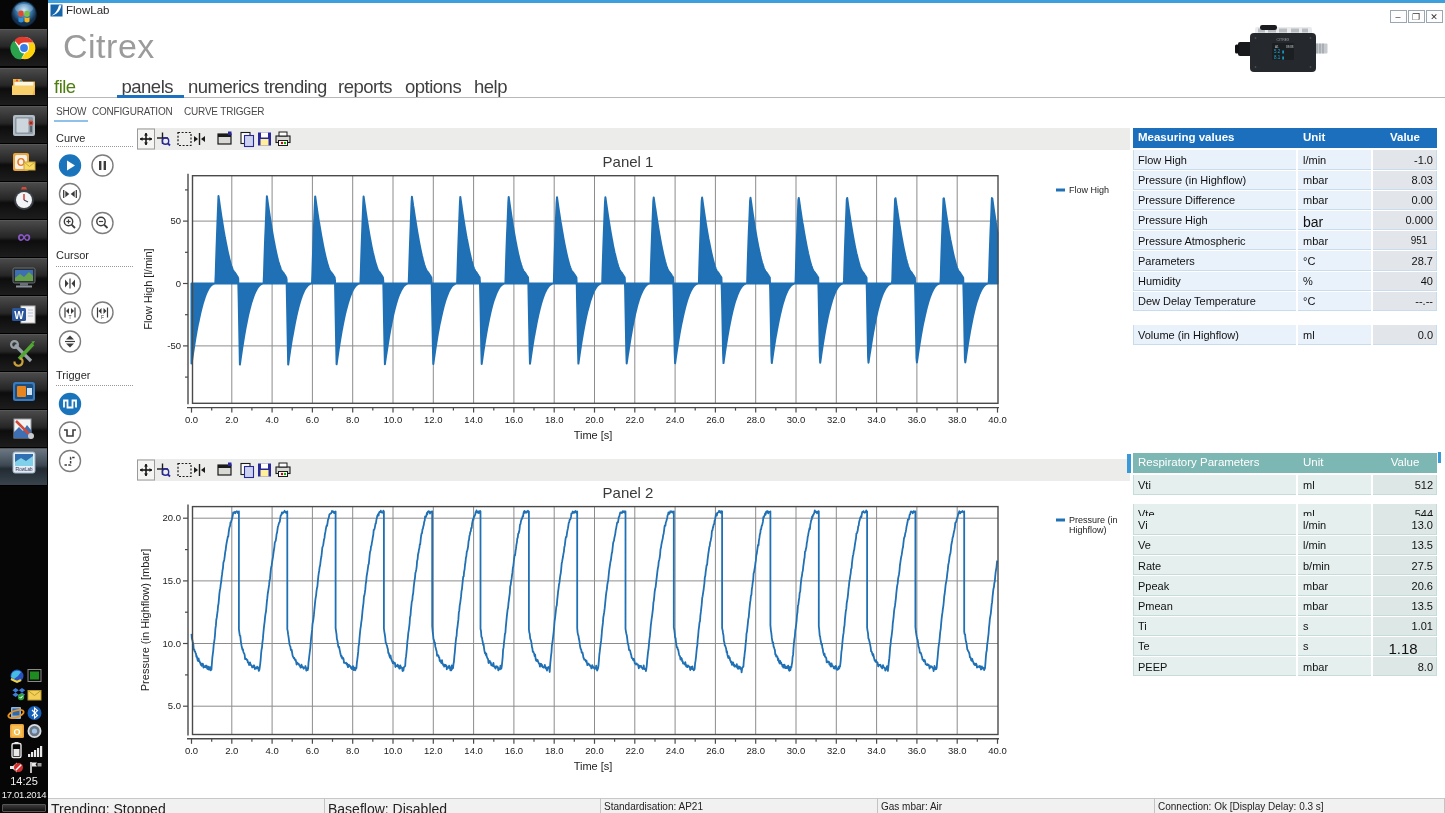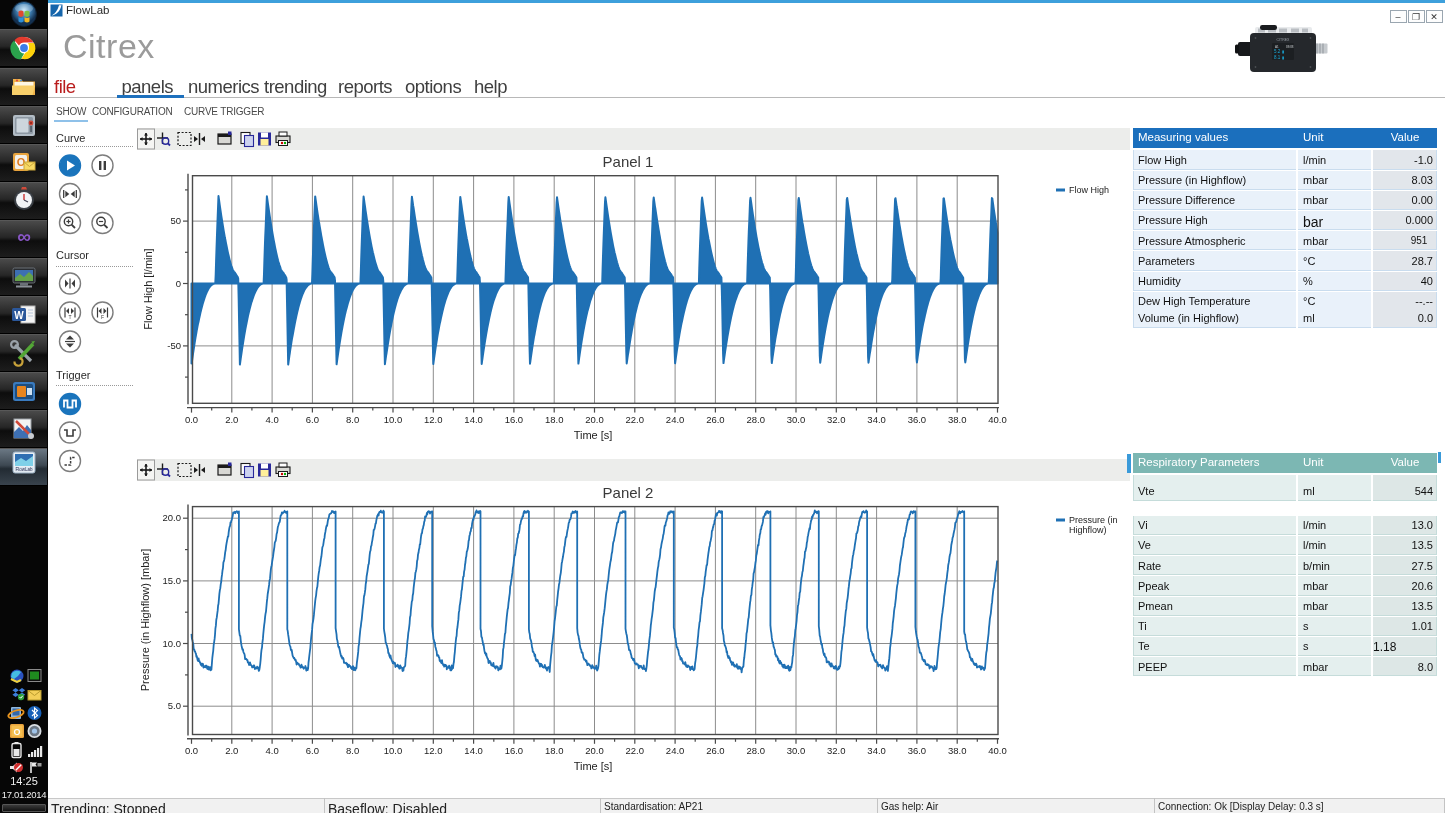--- a/index.html
+++ b/index.html
@@ -36,21 +36,21 @@
     <text x="56" y="27.5" font-size="3" fill="#c8ccd0">88:88</text>
 <text x="44" y="33" font-size="4.5" fill="#18a8d8">5.2</text>
     <text x="52" y="33" font-size="4" fill="#18a8d8">▮</text>
 <text x="44" y="39" font-size="4.5" fill="#18a8d8">8.1</text>
     <text x="52" y="39" font-size="4" fill="#18a8d8">▮</text>
 <circle cx="25.5" cy="18" r="0.9" fill="#4a4e53"></circle>
     <circle cx="80.5" cy="18" r="0.9" fill="#4a4e53"></circle>
     <circle cx="25.5" cy="47" r="0.9" fill="#4a4e53"></circle>
     <circle cx="80.5" cy="47" r="0.9" fill="#4a4e53"></circle>
 </svg>
-<div class="abs" style="left:54px;top:75.5px;font-size:18.5px;color:#b91c1c;letter-spacing:-0.5px">file</div>
+<div class="abs" style="left:54px;top:75.5px;font-size:18.5px;color:#4d7c0f;letter-spacing:-0.5px">file</div>
 <div class="abs" style="left:121.5px;top:75.5px;font-size:18.5px;color:#3f3f3f;letter-spacing:-0.5px">panels</div>
 <div class="abs" style="left:188px;top:75.5px;font-size:18.5px;color:#3f3f3f;letter-spacing:-0.5px">numerics</div>
 <div class="abs" style="left:264px;top:75.5px;font-size:18.5px;color:#3f3f3f;letter-spacing:-0.5px">trending</div>
 <div class="abs" style="left:338px;top:75.5px;font-size:18.5px;color:#3f3f3f;letter-spacing:-0.5px">reports</div>
 <div class="abs" style="left:405px;top:75.5px;font-size:18.5px;color:#3f3f3f;letter-spacing:-0.5px">options</div>
 <div class="abs" style="left:474px;top:75.5px;font-size:18.5px;color:#3f3f3f;letter-spacing:-0.5px">help</div>
 <div class="abs" style="left:48px;top:97px;width:1397px;height:1px;background:#b8b8b8"></div>
 <div class="abs" style="left:117px;top:94.5px;width:67px;height:3.5px;background:#1d70bd"></div>
 <div class="abs" style="left:56px;top:106px;font-size:10px;color:#4a4a4a;letter-spacing:-0.2px">SHOW</div>
 <div class="abs" style="left:92px;top:106px;font-size:10px;color:#4a4a4a;letter-spacing:-0.2px">CONFIGURATION</div>
@@ -404,21 +404,21 @@
 <text x="781.9" y="270.8" font-size="9.5" fill="#222" text-anchor="middle">36.0</text>
 <text x="822.2" y="270.8" font-size="9.5" fill="#222" text-anchor="middle">38.0</text>
 <text x="862.5" y="270.8" font-size="9.5" fill="#222" text-anchor="middle">40.0</text>
 <text x="458" y="286.8" font-size="11" fill="#222" text-anchor="middle">Time [s]</text>
 <text x="14" y="137" font-size="11" fill="#222" text-anchor="middle" transform="rotate(-90 14 137)">Pressure (in Highflow) [mbar]</text>
 <line x1="921" y1="37" x2="930" y2="37" stroke="#1f70b4" stroke-width="3"></line>
 <text x="934" y="40" font-size="9" fill="#222">Pressure (in</text>
 <text x="934" y="50" font-size="9" fill="#222">Highflow)</text>
 </svg>
 <div style="position:absolute;left:1133px;top:128.4px;width:304px">
-<div style="position:relative;background:#1b6fbd;height:20px;color:#fff;font-weight:normal;font-size:11.5px">
+<div style="position:relative;background:#1b6fbd;height:20px;color:#fff;font-weight:bold;font-size:11.5px">
       <span style="position:absolute;left:5px;top:3px">Measuring values</span>
       <span style="position:absolute;left:170px;top:3px">Unit</span>
       <span style="position:absolute;left:240px;top:3px;width:64px;text-align:center">Value</span>
     </div>
 <div style="position:absolute;left:0;top:22px;height:19.2px;width:100%">
       <span style="position:absolute;left:0;top:0;width:163px;height:19.2px;background:#e9f1fa;border-bottom:1px solid #c9dcee;border-left:1px solid #c9dcee"></span>
       <span style="position:absolute;left:165px;top:0;width:73px;height:19.2px;background:#e9f1fa;border-bottom:1px solid #c9dcee"></span>
       <span style="position:absolute;left:240px;top:0;width:64px;height:19.2px;background:#e2e6eb;border-bottom:1px solid #c9dcee;border-right:1px solid #c9dcee"></span>
       <span style="position:absolute;left:5px;top:3.5px;font-size:11px;color:#111">Flow High</span>
       <span style="position:absolute;left:170px;top:3.5px;font-size:11px;color:#111">l/min</span>
@@ -469,25 +469,25 @@
       <span style="position:absolute;left:165px;top:0;width:73px;height:19.2px;background:#e9f1fa;border-bottom:1px solid #c9dcee"></span>
       <span style="position:absolute;left:240px;top:0;width:64px;height:19.2px;background:#e2e6eb;border-bottom:1px solid #c9dcee;border-right:1px solid #c9dcee"></span>
       <span style="position:absolute;left:5px;top:3.5px;font-size:11px;color:#111">Humidity</span>
       <span style="position:absolute;left:170px;top:3.5px;font-size:11px;color:#111">%</span>
       <span style="position:absolute;left:240px;top:3.5px;width:60px;text-align:right;font-size:11px;color:#111">40</span>
     </div>
 <div style="position:absolute;left:0;top:163.4px;height:19.2px;width:100%">
       <span style="position:absolute;left:0;top:0;width:163px;height:19.2px;background:#e9f1fa;border-bottom:1px solid #c9dcee;border-left:1px solid #c9dcee"></span>
       <span style="position:absolute;left:165px;top:0;width:73px;height:19.2px;background:#e9f1fa;border-bottom:1px solid #c9dcee"></span>
       <span style="position:absolute;left:240px;top:0;width:64px;height:19.2px;background:#e2e6eb;border-bottom:1px solid #c9dcee;border-right:1px solid #c9dcee"></span>
-      <span style="position:absolute;left:5px;top:3.5px;font-size:11px;color:#111">Dew High Temperature</span>
+      <span style="position:absolute;left:5px;top:3.5px;font-size:11px;color:#111">Dew Delay Temperature</span>
       <span style="position:absolute;left:170px;top:3.5px;font-size:11px;color:#111">°C</span>
       <span style="position:absolute;left:240px;top:3.5px;width:60px;text-align:right;font-size:11px;color:#111">--.--</span>
     </div>
-<div style="position:absolute;left:0;top:180px;height:34px;width:100%">
+<div style="position:absolute;left:0;top:197px;height:34px;width:100%">
       <span style="position:absolute;left:0;top:0;width:163px;height:19.2px;background:#e9f1fa;border-bottom:1px solid #c9dcee;border-left:1px solid #c9dcee"></span>
       <span style="position:absolute;left:165px;top:0;width:73px;height:19.2px;background:#e9f1fa;border-bottom:1px solid #c9dcee"></span>
       <span style="position:absolute;left:240px;top:0;width:64px;height:19.2px;background:#e2e6eb;border-bottom:1px solid #c9dcee;border-right:1px solid #c9dcee"></span>
       <span style="position:absolute;left:5px;top:3.5px;font-size:11px;color:#111">Volume (in Highflow)</span>
       <span style="position:absolute;left:170px;top:3.5px;font-size:11px;color:#111">ml</span>
       <span style="position:absolute;left:240px;top:3.5px;width:60px;text-align:right;font-size:11px;color:#111">0.0</span>
     </div>
 </div>
 <div style="position:absolute;left:1133px;top:453.4px;width:304px">
 <div style="position:relative;background:#7cb7b3;height:20px;color:#fff;font-weight:normal;font-size:11.5px">
@@ -496,21 +496,21 @@
       <span style="position:absolute;left:240px;top:3px;width:64px;text-align:center">Value</span>
     </div>
 <div style="position:absolute;left:0;top:22px;height:28px;width:100%">
       <span style="position:absolute;left:0;top:0;width:163px;height:19.2px;background:#e4efee;border-bottom:1px solid #c5dcda;border-left:1px solid #c5dcda"></span>
       <span style="position:absolute;left:165px;top:0;width:73px;height:19.2px;background:#e4efee;border-bottom:1px solid #c5dcda"></span>
       <span style="position:absolute;left:240px;top:0;width:64px;height:19.2px;background:#dde7e6;border-bottom:1px solid #c5dcda;border-right:1px solid #c5dcda"></span>
       <span style="position:absolute;left:5px;top:3.5px;font-size:11px;color:#111">Vti</span>
       <span style="position:absolute;left:170px;top:3.5px;font-size:11px;color:#111">ml</span>
       <span style="position:absolute;left:240px;top:3.5px;width:60px;text-align:right;font-size:11px;color:#111">512</span>
     </div>
-<div style="position:absolute;left:0;top:28px;height:19.2px;width:100%">
+<div style="position:absolute;left:0;top:51px;height:19.2px;width:100%">
       <span style="position:absolute;left:0;top:0;width:163px;height:19.2px;background:#e4efee;border-bottom:1px solid #c5dcda;border-left:1px solid #c5dcda"></span>
       <span style="position:absolute;left:165px;top:0;width:73px;height:19.2px;background:#e4efee;border-bottom:1px solid #c5dcda"></span>
       <span style="position:absolute;left:240px;top:0;width:64px;height:19.2px;background:#dde7e6;border-bottom:1px solid #c5dcda;border-right:1px solid #c5dcda"></span>
       <span style="position:absolute;left:5px;top:3.5px;font-size:11px;color:#111">Vte</span>
       <span style="position:absolute;left:170px;top:3.5px;font-size:11px;color:#111">ml</span>
       <span style="position:absolute;left:240px;top:3.5px;width:60px;text-align:right;font-size:11px;color:#111">544</span>
     </div>
 <div style="position:absolute;left:0;top:62.400000000000006px;height:19.2px;width:100%">
       <span style="position:absolute;left:0;top:0;width:163px;height:19.2px;background:#e4efee;border-bottom:1px solid #c5dcda;border-left:1px solid #c5dcda"></span>
       <span style="position:absolute;left:165px;top:0;width:73px;height:19.2px;background:#e4efee;border-bottom:1px solid #c5dcda"></span>
@@ -558,42 +558,42 @@
       <span style="position:absolute;left:5px;top:3.5px;font-size:11px;color:#111">Ti</span>
       <span style="position:absolute;left:170px;top:3.5px;font-size:11px;color:#111">s</span>
       <span style="position:absolute;left:240px;top:3.5px;width:60px;text-align:right;font-size:11px;color:#111">1.01</span>
     </div>
 <div style="position:absolute;left:0;top:183.6px;height:19.2px;width:100%">
       <span style="position:absolute;left:0;top:0;width:163px;height:19.2px;background:#e4efee;border-bottom:1px solid #c5dcda;border-left:1px solid #c5dcda"></span>
       <span style="position:absolute;left:165px;top:0;width:73px;height:19.2px;background:#e4efee;border-bottom:1px solid #c5dcda"></span>
       <span style="position:absolute;left:240px;top:0;width:64px;height:19.2px;background:#dde7e6;border-bottom:1px solid #c5dcda;border-right:1px solid #c5dcda"></span>
       <span style="position:absolute;left:5px;top:3.5px;font-size:11px;color:#111">Te</span>
       <span style="position:absolute;left:170px;top:3.5px;font-size:11px;color:#111">s</span>
-      <span style="position:absolute;left:240px;top:3.5px;width:60px;text-align:left;font-size:12px;color:#111">1.18</span>
+      <span style="position:absolute;left:240px;top:3.5px;width:60px;text-align:center;font-size:15px;color:#111">1.18</span>
     </div>
 <div style="position:absolute;left:0;top:203.79999999999998px;height:19.2px;width:100%">
       <span style="position:absolute;left:0;top:0;width:163px;height:19.2px;background:#e4efee;border-bottom:1px solid #c5dcda;border-left:1px solid #c5dcda"></span>
       <span style="position:absolute;left:165px;top:0;width:73px;height:19.2px;background:#e4efee;border-bottom:1px solid #c5dcda"></span>
       <span style="position:absolute;left:240px;top:0;width:64px;height:19.2px;background:#dde7e6;border-bottom:1px solid #c5dcda;border-right:1px solid #c5dcda"></span>
       <span style="position:absolute;left:5px;top:3.5px;font-size:11px;color:#111">PEEP</span>
       <span style="position:absolute;left:170px;top:3.5px;font-size:11px;color:#111">mbar</span>
       <span style="position:absolute;left:240px;top:3.5px;width:60px;text-align:right;font-size:11px;color:#111">8.0</span>
     </div>
 </div>
 <div class="abs" style="left:1127px;top:454px;width:4px;height:19px;background:#3a9ad9"></div>
 <div class="abs" style="left:1438px;top:452px;width:3px;height:11px;background:#3a9ad9"></div>
 <div class="abs" style="left:0;top:798px;width:1445px;height:15px;background:#f1f1f1;border-top:1px solid #c8c8c8"></div>
 <div class="abs" style="left:48px;top:798px;width:277px;height:15px;border-right:1px solid #c3c3c3"></div>
 <div class="abs" style="left:51px;top:800.5px;font-size:14px;color:#222">Trending: Stopped</div>
 <div class="abs" style="left:325px;top:798px;width:276px;height:15px;border-right:1px solid #c3c3c3"></div>
 <div class="abs" style="left:328px;top:800.5px;font-size:14px;color:#222">Baseflow: Disabled</div>
 <div class="abs" style="left:601px;top:798px;width:277px;height:15px;border-right:1px solid #c3c3c3"></div>
 <div class="abs" style="left:604px;top:800.5px;font-size:10px;color:#222">Standardisation: AP21</div>
 <div class="abs" style="left:878px;top:798px;width:277px;height:15px;border-right:1px solid #c3c3c3"></div>
-<div class="abs" style="left:881px;top:800.5px;font-size:10px;color:#222">Gas help: Air</div>
+<div class="abs" style="left:881px;top:800.5px;font-size:10px;color:#222">Gas mbar: Air</div>
 <div class="abs" style="left:1155px;top:798px;width:290px;height:15px;border-right:1px solid #c3c3c3"></div>
 <div class="abs" style="left:1158px;top:800.5px;font-size:10px;color:#222">Connection: Ok [Display Delay: 0.3 s]</div>
 <div style="position:absolute;left:0;top:0;width:48px;height:813px;background:#060606">
 <div style="position:absolute;left:0;top:29px;width:47px;height:38px;background:linear-gradient(180deg,#4a4a4a 0%,#262626 45%,#0d0d0d 55%,#1d1d1d 100%);border-top:1px solid #585858;border-bottom:1px solid #000;box-sizing:border-box"></div>
 <div style="position:absolute;left:0;top:67.5px;width:47px;height:38px;background:linear-gradient(180deg,#4a4a4a 0%,#262626 45%,#0d0d0d 55%,#1d1d1d 100%);border-top:1px solid #585858;border-bottom:1px solid #000;box-sizing:border-box"></div>
 <div style="position:absolute;left:0;top:106px;width:47px;height:38px;background:linear-gradient(180deg,#4a4a4a 0%,#262626 45%,#0d0d0d 55%,#1d1d1d 100%);border-top:1px solid #585858;border-bottom:1px solid #000;box-sizing:border-box"></div>
 <div style="position:absolute;left:0;top:144px;width:47px;height:38px;background:linear-gradient(180deg,#4a4a4a 0%,#262626 45%,#0d0d0d 55%,#1d1d1d 100%);border-top:1px solid #585858;border-bottom:1px solid #000;box-sizing:border-box"></div>
 <div style="position:absolute;left:0;top:182px;width:47px;height:38px;background:linear-gradient(180deg,#4a4a4a 0%,#262626 45%,#0d0d0d 55%,#1d1d1d 100%);border-top:1px solid #585858;border-bottom:1px solid #000;box-sizing:border-box"></div>
 <div style="position:absolute;left:0;top:220px;width:47px;height:38px;background:linear-gradient(180deg,#4a4a4a 0%,#262626 45%,#0d0d0d 55%,#1d1d1d 100%);border-top:1px solid #585858;border-bottom:1px solid #000;box-sizing:border-box"></div>
 <div style="position:absolute;left:0;top:258px;width:47px;height:38px;background:linear-gradient(180deg,#4a4a4a 0%,#262626 45%,#0d0d0d 55%,#1d1d1d 100%);border-top:1px solid #585858;border-bottom:1px solid #000;box-sizing:border-box"></div>

